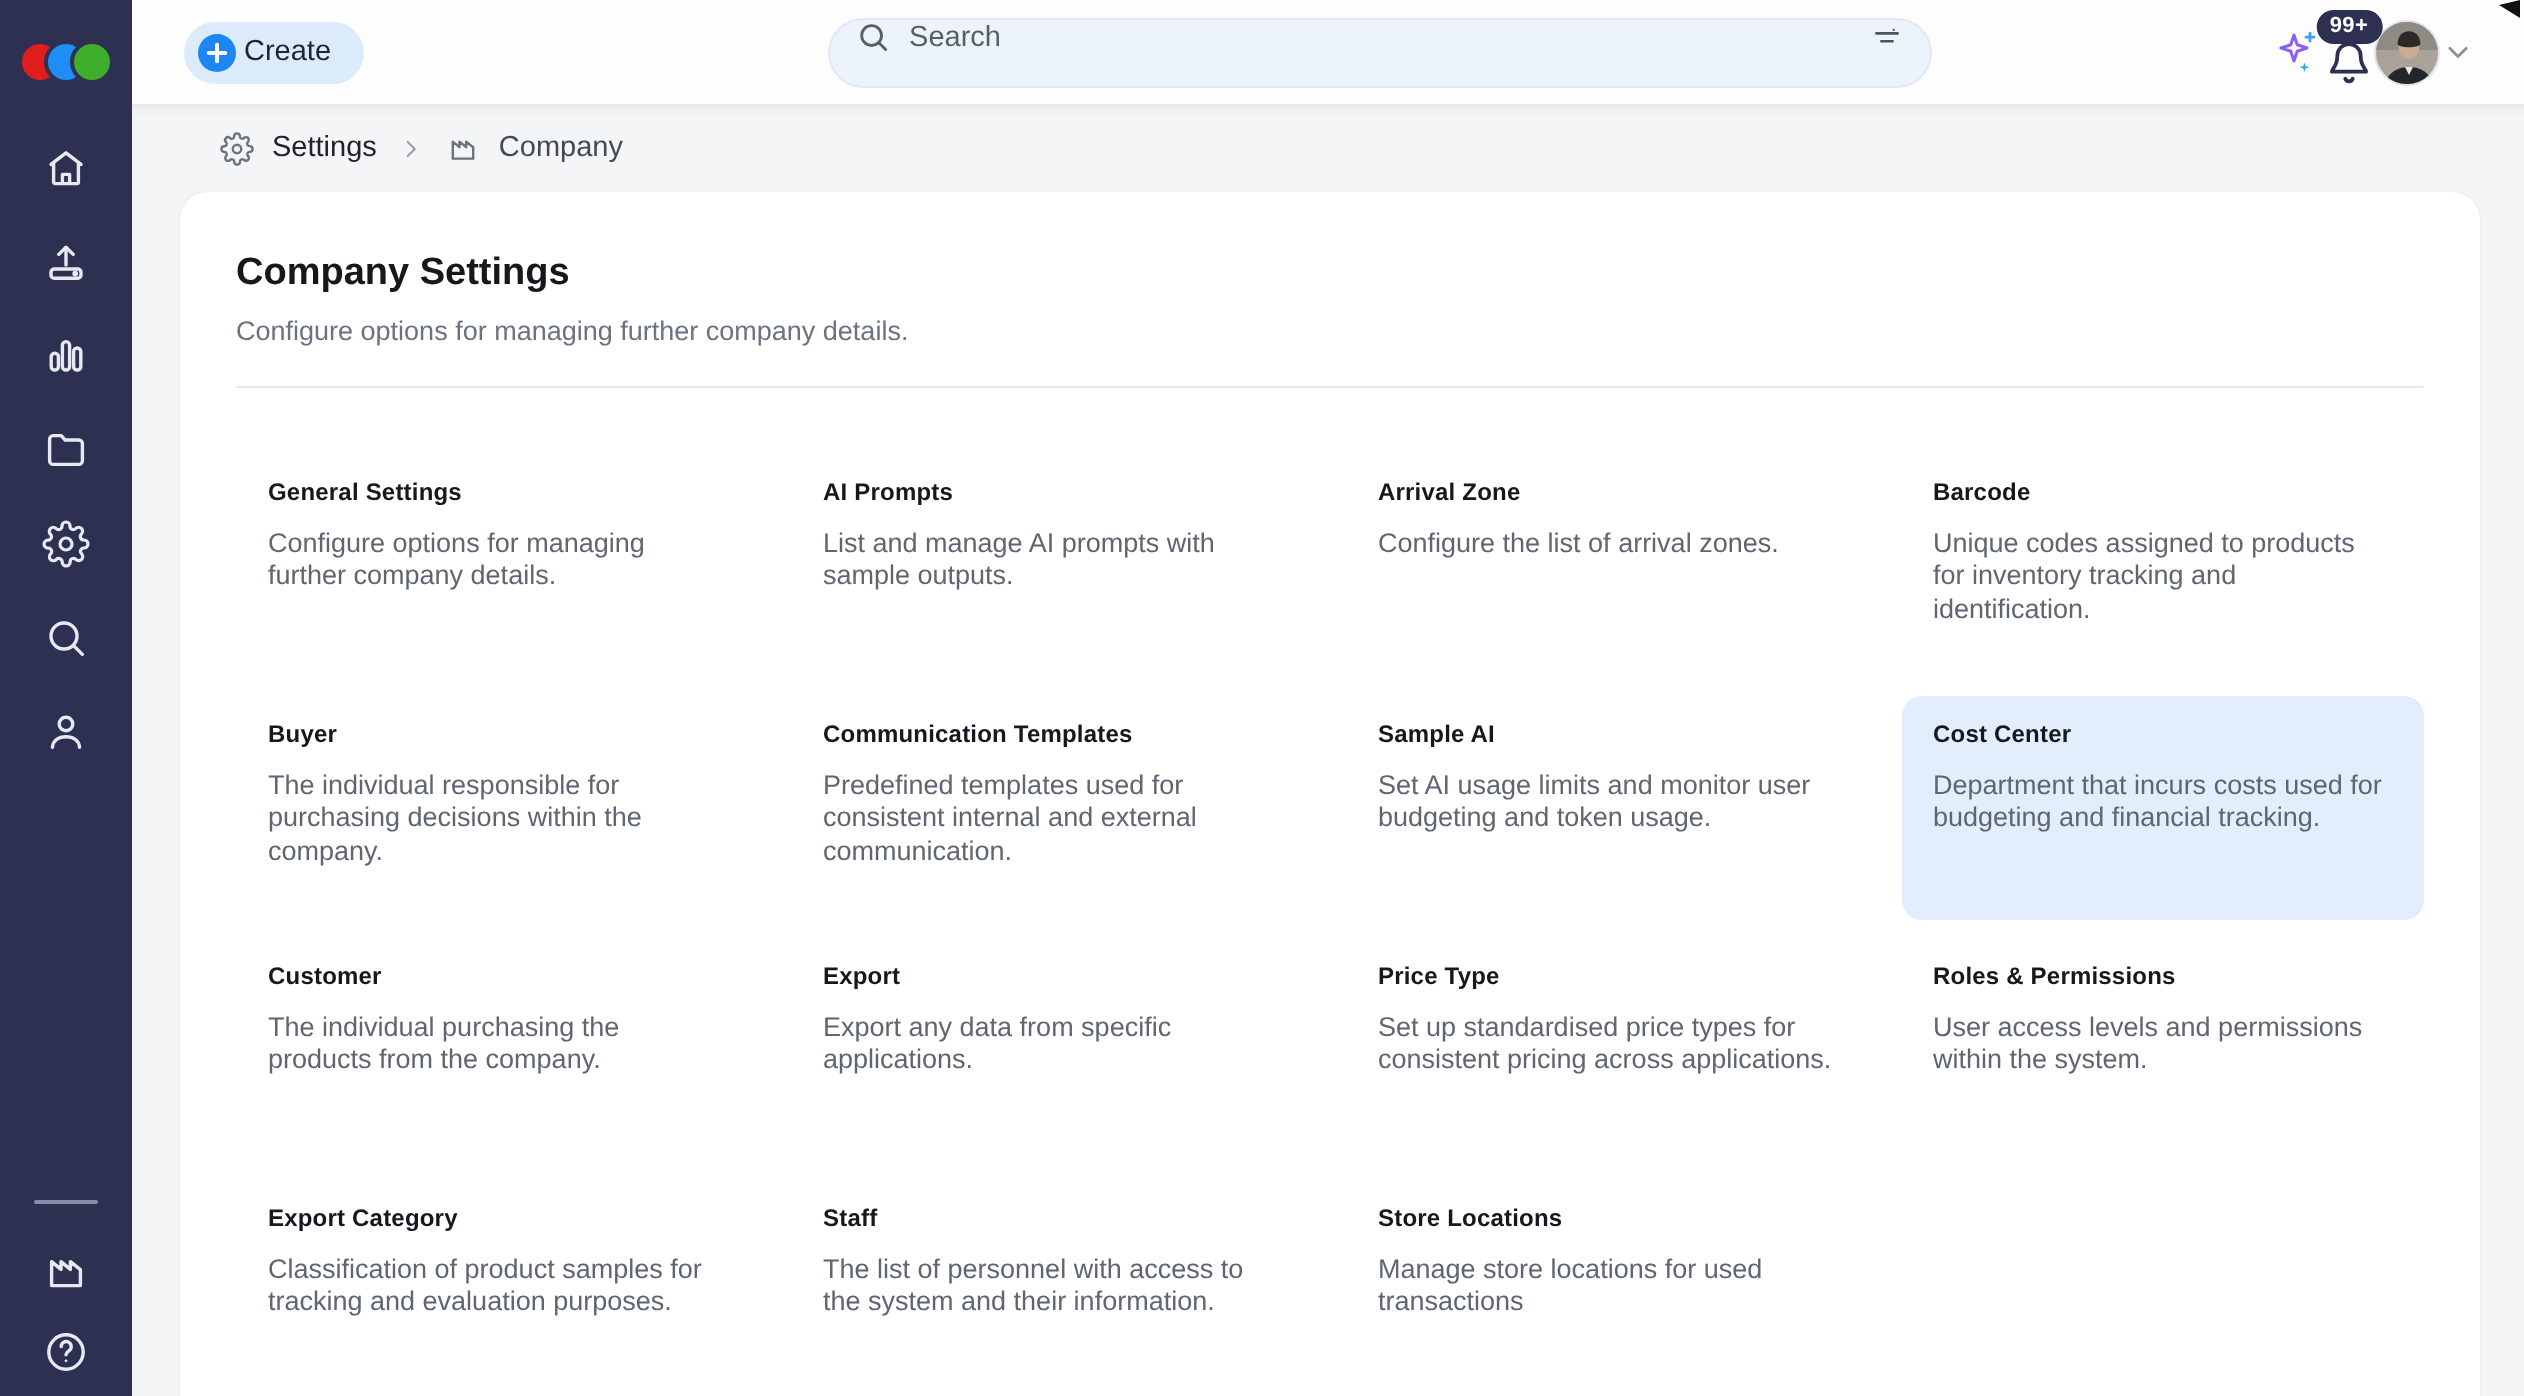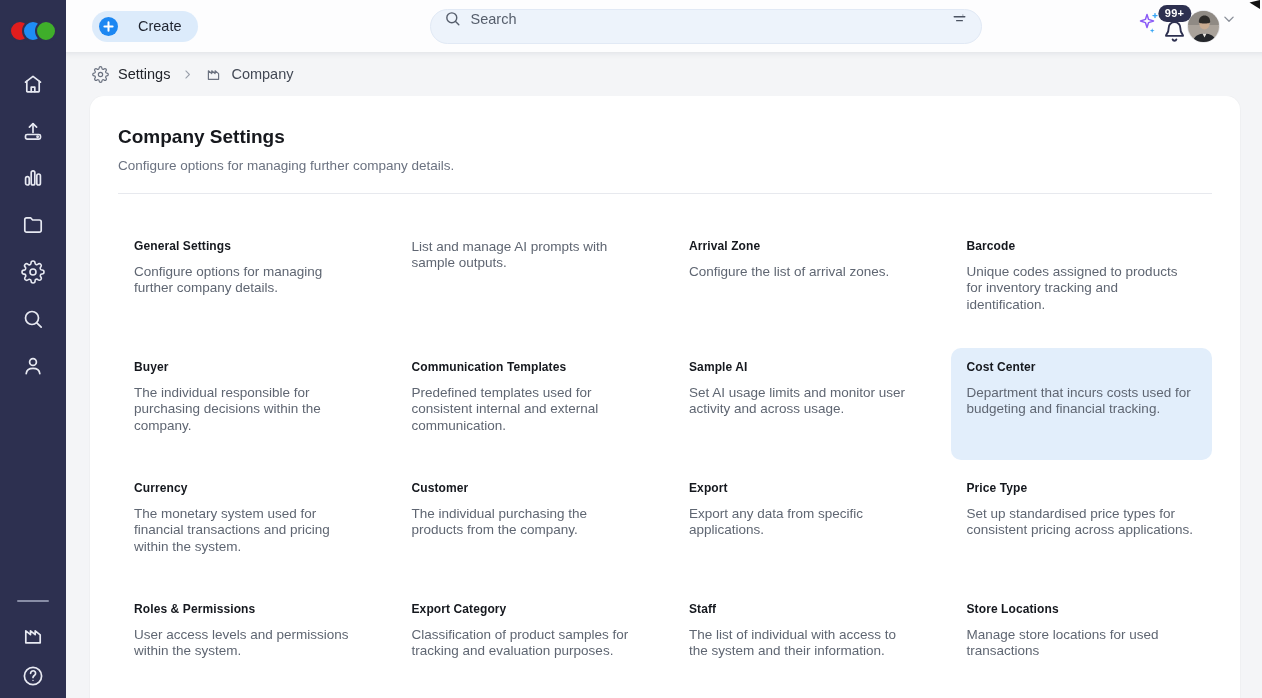--- a/index.html
+++ b/index.html
@@ -31,55 +31,55 @@
   
   .main { flex:1; display:flex; flex-direction:column; min-width:0; }
 
   
   .topbar {
     height:52px; min-height:52px; background:#fdfdfe;
     display:flex; align-items:center; padding:0 24px 0 26px;
     position:relative; z-index:3;
   }
   .create-btn {
-    display:flex; align-items:center; gap:20px;
+    display:flex; align-items:center; gap:4px;
     background:#dcebfb; border:none; border-radius:999px;
     padding:6px 16px 6px 7px; cursor:pointer;
     font-family:inherit; font-size:14.5px; color:#1f2430;
   }
   .plus-badge { width:19px; height:19px; border-radius:50%; background:#1c87f2; display:flex; align-items:center; justify-content:center; }
   .search-pill {
     margin-left:232px; width:552px; height:35px;
     background:#edf3fb; border:1px solid #e1e9f5; border-radius:999px;
     display:flex; align-items:flex-start; gap:8px; padding:0 13px;
     color:#5d6573;
   }
   .search-pill input {
     border:none; outline:none; background:transparent; flex:1;
     font-family:inherit; font-size:14.5px; color:#3c4250;
   }
   .search-pill input::placeholder { color:#565e6c; opacity:1; }
   .filter-ic { color:#4b5362; cursor:pointer; }
-  .top-right { margin-left:auto; display:flex; }
+  .top-right { margin-left:auto; display:flex; align-items:center; }
   .sparkle-ic { cursor:pointer; }
   .bell-wrap { position:relative; margin-top:8px; cursor:pointer; color:#2d3050; }
   .notif-badge {
     position:absolute; top:-13px; left:50%; transform:translateX(-50%);
     background:#2d3050; color:#fff; font-size:11px; font-weight:700;
     padding:2.5px 7px; border-radius:999px; white-space:nowrap; letter-spacing:.2px;
   }
   .avatar { width:33px; height:33px; border-radius:50%; overflow:hidden; cursor:pointer; border:1px solid #e3e4e8; }
   .chev-down { color:#8a8f99; cursor:pointer; }
   .cursor-artifact { position:absolute; top:0; right:2px; color:#111; }
 
   
   .crumbbar {
     height:44px; min-height:44px; background:#f4f5f7;
     box-shadow: inset 0 7px 6px -6px rgba(30,40,70,.10);
-    display:flex; align-items:center; gap:9px; padding:0 26px;
+    display:flex; align-items:center; gap:9px; padding:0 44px;
     position:relative; z-index:2;
   }
   .crumb-ic { color:#6b7280; }
   .crumb-settings { font-size:14.5px; color:#22242b; cursor:pointer; }
   .crumb-sep { color:#9aa0ab; margin:0 2px; }
   .crumb-company { font-size:14.5px; color:#434955; cursor:pointer; }
 
   
   .content { flex:1; padding:0 22px 0 24px; }
   .panel {
@@ -272,20 +272,21 @@
       <p class="panel-sub">Configure options for managing further company details.</p>
       <hr class="panel-divider">
 
       <div class="grid">
   <div class="cell">
     <h3 class="cell-title">General Settings</h3>
     <p class="cell-desc">Configure options for managing further company details.</p>
   </div>
 
   <div class="cell">
+    <h3 class="cell-title">AI Prompts</h3>
     <p class="cell-desc">List and manage AI prompts with sample outputs.</p>
   </div>
 
   <div class="cell">
     <h3 class="cell-title">Arrival Zone</h3>
     <p class="cell-desc">Configure the list of arrival zones.</p>
   </div>
 
   <div class="cell">
     <h3 class="cell-title">Barcode</h3>
@@ -297,32 +298,28 @@
     <p class="cell-desc">The individual responsible for purchasing decisions within the company.</p>
   </div>
 
   <div class="cell">
     <h3 class="cell-title">Communication Templates</h3>
     <p class="cell-desc">Predefined templates used for consistent internal and external communication.</p>
   </div>
 
   <div class="cell">
     <h3 class="cell-title">Sample AI</h3>
-    <p class="cell-desc">Set AI usage limits and monitor user activity and across usage.</p>
+    <p class="cell-desc">Set AI usage limits and monitor user budgeting and token usage.</p>
   </div>
 
   <div class="cell highlighted">
     <h3 class="cell-title">Cost Center</h3>
     <p class="cell-desc">Department that incurs costs used for budgeting and financial tracking.</p>
   </div>
 
-  <div class="cell">
-    <h3 class="cell-title">Currency</h3>
-    <p class="cell-desc">The monetary system used for financial transactions and pricing within the system.</p>
-  </div>
 
   <div class="cell">
     <h3 class="cell-title">Customer</h3>
     <p class="cell-desc">The individual purchasing the products from the company.</p>
   </div>
 
   <div class="cell">
     <h3 class="cell-title">Export</h3>
     <p class="cell-desc">Export any data from specific applications.</p>
   </div>
@@ -337,21 +334,21 @@
     <p class="cell-desc">User access levels and permissions within the system.</p>
   </div>
 
   <div class="cell">
     <h3 class="cell-title">Export Category</h3>
     <p class="cell-desc">Classification of product samples for tracking and evaluation purposes.</p>
   </div>
 
   <div class="cell">
     <h3 class="cell-title">Staff</h3>
-    <p class="cell-desc">The list of individual with access to the system and their information.</p>
+    <p class="cell-desc">The list of personnel with access to the system and their information.</p>
   </div>
 
   <div class="cell">
     <h3 class="cell-title">Store Locations</h3>
     <p class="cell-desc">Manage store locations for used transactions</p>
   </div>
 </div>
     </section>
   </main>
 </div>

